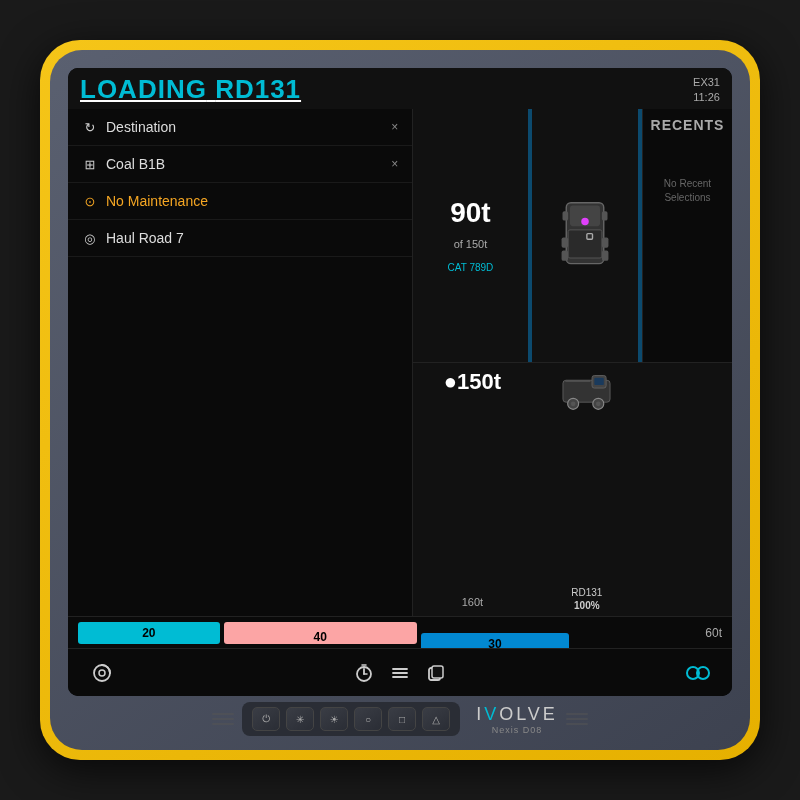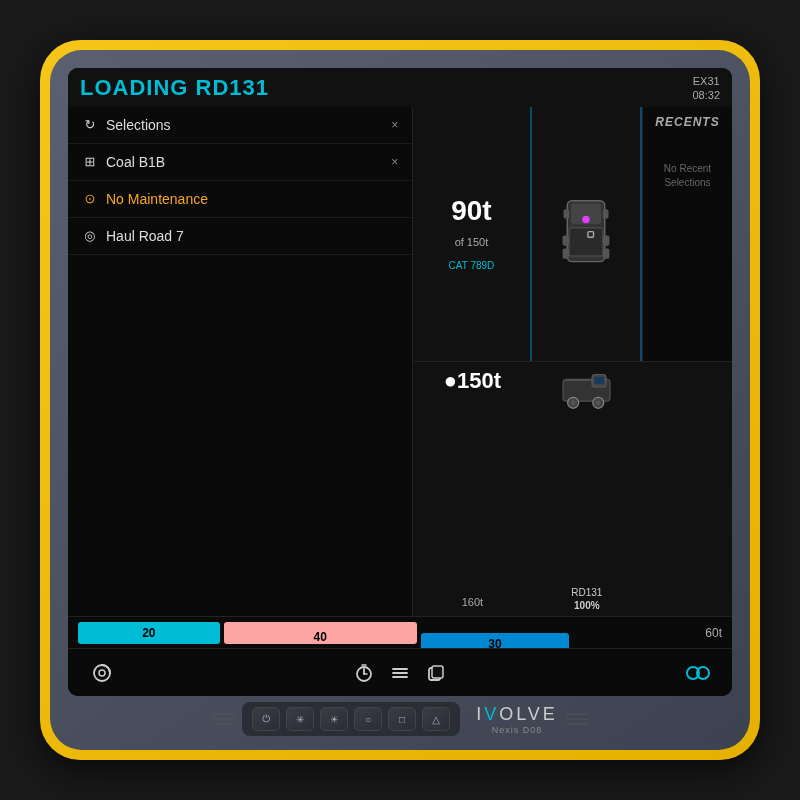--- a/index.html
+++ b/index.html
@@ -46,24 +46,25 @@
 
     
     .top-bar {
       background: #111;
       display: flex;
       justify-content: space-between;
       align-items: center;
       padding: 6px 12px 4px;
     }
     .top-bar-title {
-      font-size: 22px;
+      font-size: 26px;
       font-weight: bold;
       color: #fff;
       letter-spacing: 1px;
+      text-decoration: underline;
     }
     .top-bar-title span {
       color: #00bcd4;
     }
     .top-bar-info {
       text-align: center;
       color: #aaa;
       font-size: 11px;
       line-height: 1.3;
     }
@@ -133,21 +134,21 @@
       border-bottom: 1px solid #222;
     }
 
     .stat-block {
       flex: 1;
       display: flex;
       flex-direction: column;
       align-items: center;
       justify-content: center;
       padding: 8px;
-      border-right: 2px solid #0c4a6e;
+      border-right: 4px solid #0c4a6e;
     }
     .stat-block:last-child { border-right: none; }
 
     .stat-big {
       font-size: 28px;
       font-weight: bold;
       color: #fff;
       line-height: 1;
     }
     .stat-sub {
@@ -170,26 +171,25 @@
       width: 90px;
       background: #0a0a0a;
       display: flex;
       flex-direction: column;
       align-items: center;
       justify-content: flex-start;
       padding: 8px 6px;
       border-left: 1px solid #222;
     }
     .recents-title {
-      font-size: 12px;
+      font-size: 14px;
       color: #aaa;
       letter-spacing: 1px;
-      margin-bottom: 13px;
+      margin-bottom: 24px;
       font-weight: bold;
-      font-style: italic;
     }
     .recents-empty {
       font-size: 10px;
       color: #666;
       text-align: center;
       line-height: 1.4;
       margin-top: 20px;
     }
 
     
@@ -333,31 +333,31 @@
 
     <div class="screen-wrapper">
 
       <div class="top-bar">
         <div class="top-bar-title">
           <span>LOADING</span>
           <span style="color:#00bcd4">RD131</span>
         </div>
         <div class="top-bar-info">
           <div>EX31</div>
-          <div>08:32</div>
+          <div>11:26</div>
         </div>
       </div>
 
       <div class="main-content">
 
         <div class="left-panel">
           <div class="menu-item">
             <div class="item-left">
               <span class="icon-circle">↻</span>
-              <span>Selections</span>
+              <span>Destination</span>
             </div>
             <span class="close-x">×</span>
           </div>
           <div class="menu-item">
             <div class="item-left">
               <span class="icon-circle">⊞</span>
               <span>Coal B1B</span>
             </div>
             <span class="close-x">×</span>
           </div>

